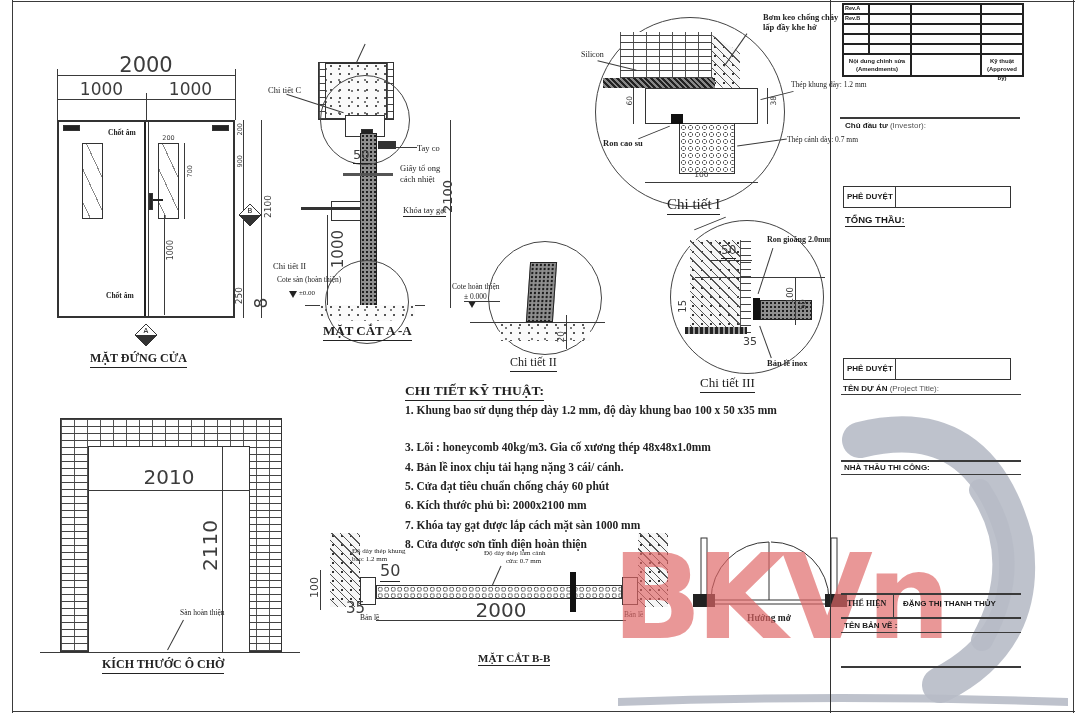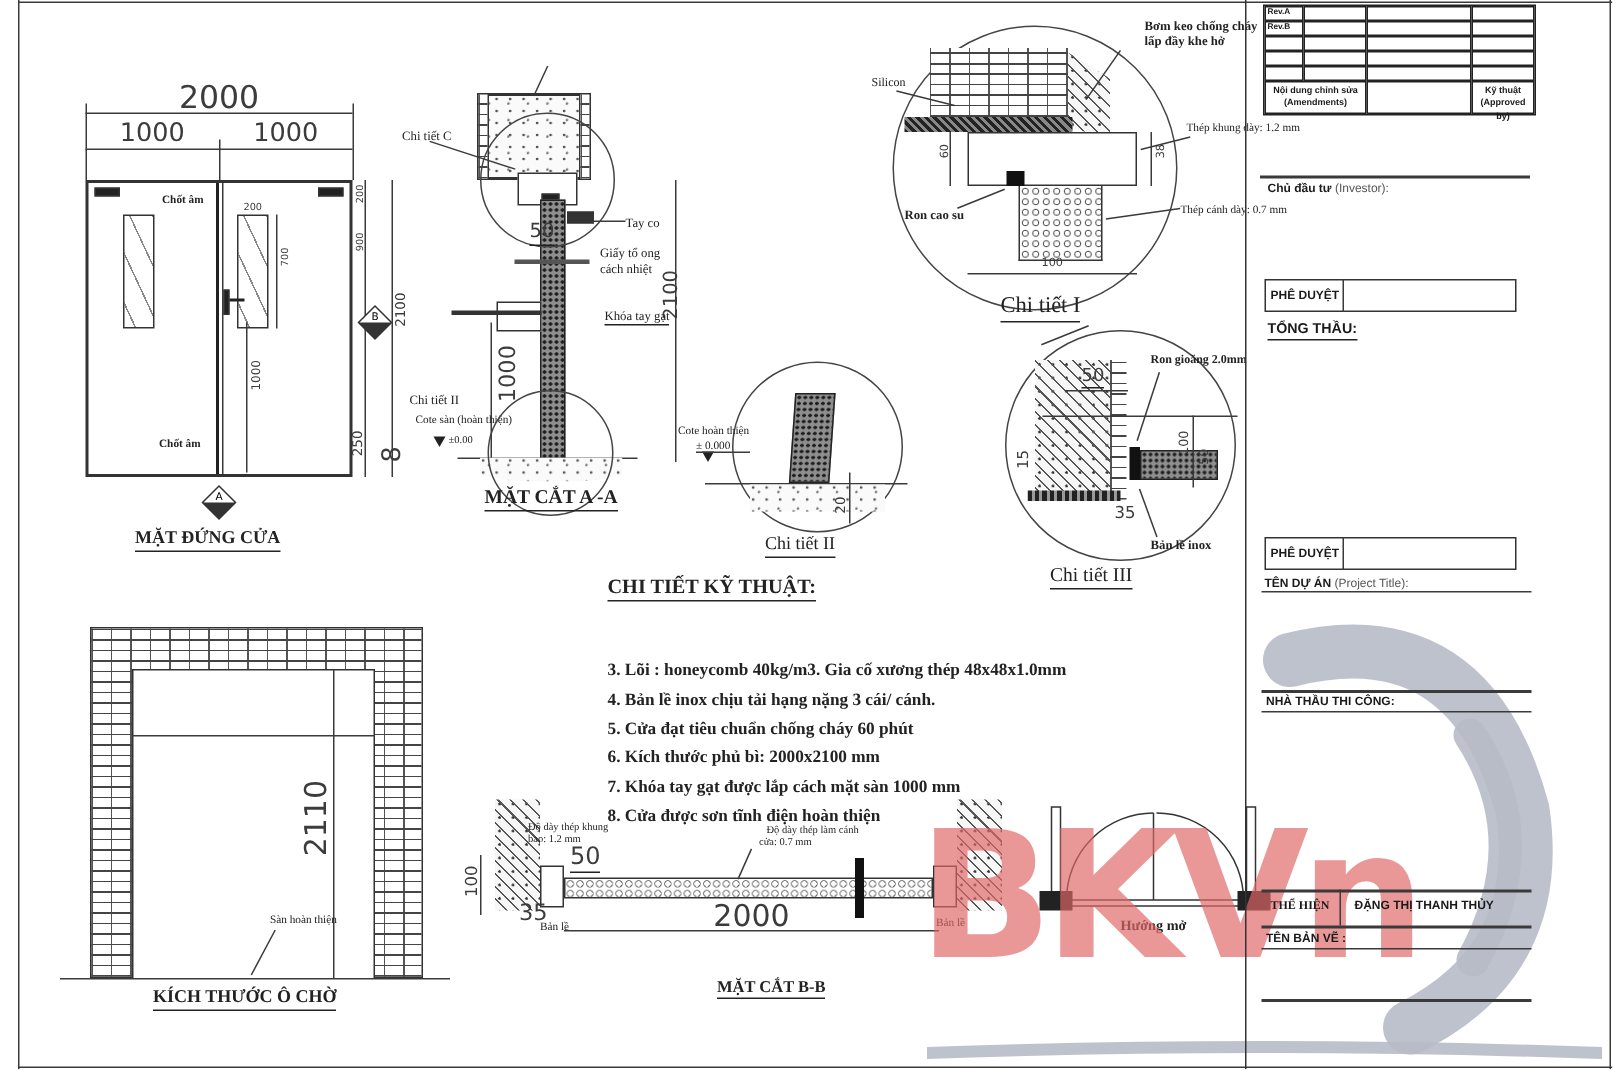--- a/index.html
+++ b/index.html
@@ -210,33 +210,35 @@
 
     <div class="lbl b" style="left:112px;top:20px;font-size:8px">Ron gioăng 2.0mm</div>
     <div class="vl" style="left:110px;top:32px;height:48px;transform:rotate(18deg)"></div>
     <div class="lbl b" style="left:112px;top:143px;font-size:8.5px">Bản lề inox</div>
     <div class="vl" style="left:110px;top:110px;height:34px;transform:rotate(-20deg)"></div>
     <div class="lbl u" style="left:45px;top:160px;font-size:13px">Chi tiết III</div>
   </div>
 
   <div class="abs" style="left:405px;top:383px;width:290px;height:180px">
     <div class="lbl b u" style="left:0;top:0;font-size:13.5px">CHI TIẾT KỸ THUẬT:</div>
+    <div class="lbl b" style="left:0;top:21px;font-size:11.5px">1. Khung bao sử dụng thép dày 1.2 mm, độ dày khung bao 100 x 50 x35 mm</div>
     <div class="lbl b" style="left:0;top:58px;font-size:11.5px">3. Lõi : honeycomb 40kg/m3. Gia cố xương thép 48x48x1.0mm</div>
     <div class="lbl b" style="left:0;top:78px;font-size:11.5px">4. Bản lề inox chịu tải hạng nặng 3 cái/ cánh.</div>
     <div class="lbl b" style="left:0;top:97px;font-size:11.5px">5. Cửa đạt tiêu chuẩn chống cháy 60 phút</div>
     <div class="lbl b" style="left:0;top:116px;font-size:11.5px">6. Kích thước phủ bì: 2000x2100 mm</div>
     <div class="lbl b" style="left:0;top:136px;font-size:11.5px">7. Khóa tay gạt được lắp cách mặt sàn 1000 mm</div>
     <div class="lbl b" style="left:0;top:155px;font-size:11.5px">8. Cửa được sơn tĩnh điện hoàn thiện</div>
   </div>
 
   <div class="abs" style="left:40px;top:405px;width:300px;height:270px">
     <div class="abs brick" style="left:20px;top:13px;width:222px;height:234px;border:1px solid #333;box-sizing:border-box"></div>
     <div class="abs" style="left:48px;top:41px;width:162px;height:206px;background:#fff;border:1px solid #333;border-bottom:none;box-sizing:border-box"></div>
     <div class="hl" style="left:0;top:247px;width:260px"></div>
     <div class="hl" style="left:48px;top:85px;width:162px"></div>
+    <div class="dim" style="left:48px;top:60px;width:162px;text-align:center;font-size:20px">2010</div>
     <div class="vl" style="left:182px;top:41px;height:206px"></div>
     <div class="dim vtx" style="left:158px;top:115px;font-size:20px">2110</div>
     <div class="lbl" style="left:140px;top:203px;font-size:7.5px">Sàn hoàn thiện</div>
     <div class="vl" style="left:135px;top:213px;height:34px;transform:rotate(28deg)"></div>
     <div class="lbl b u" style="left:62px;top:252px;font-size:12px">KÍCH THƯỚC Ô CHỜ</div>
   </div>
 
   <div class="abs" style="left:300px;top:525px;width:400px;height:145px">
     <div class="abs wallhatch" style="left:30px;top:8px;width:30px;height:74px"></div>
     <div class="abs wallhatch" style="left:338px;top:8px;width:30px;height:74px"></div>
@@ -244,21 +246,21 @@
     <div class="rect" style="left:322px;top:52px;width:16px;height:28px;border-width:1.5px"></div>
     <div class="hclight" style="left:76px;top:60px;width:246px;height:14px;position:absolute"></div>
     <div class="abs" style="left:270px;top:47px;width:6px;height:40px;background:#111"></div>
 
     <div class="dim vtx" style="left:8px;top:52px;font-size:11px">100</div>
     <div class="vl" style="left:20px;top:45px;height:40px"></div>
     <div class="lbl note-sm" style="left:52px;top:22px;font-size:7px">Độ dày thép khung</div>
     <div class="lbl note-sm" style="left:52px;top:30px;font-size:7px">bao: 1.2 mm</div>
     <div class="dim u" style="left:80px;top:36px;font-size:16px">50</div>
     <div class="dim" style="left:46px;top:74px;font-size:15px">35</div>
-    <div class="lbl" style="left:211px;top:24px;font-size:7px">Độ dày thép làm cánh</div>
+    <div class="lbl" style="left:184px;top:24px;font-size:7px">Độ dày thép làm cánh</div>
     <div class="lbl" style="left:206px;top:32px;font-size:7px">cửa: 0.7 mm</div>
     <div class="vl" style="left:196px;top:40px;height:22px;transform:rotate(24deg)"></div>
 
     <div class="hl" style="left:76px;top:95px;width:250px"></div>
     <div class="dim" style="left:76px;top:73px;width:250px;text-align:center;font-size:20px">2000</div>
     <div class="lbl" style="left:60px;top:88px;font-size:7.5px">Bản lề</div>
     <div class="lbl" style="left:324px;top:85px;font-size:7.5px">Bản lề</div>
 
     <div class="lbl b u" style="left:178px;top:127px;font-size:11px">MẶT CẮT B-B</div>
   </div>

